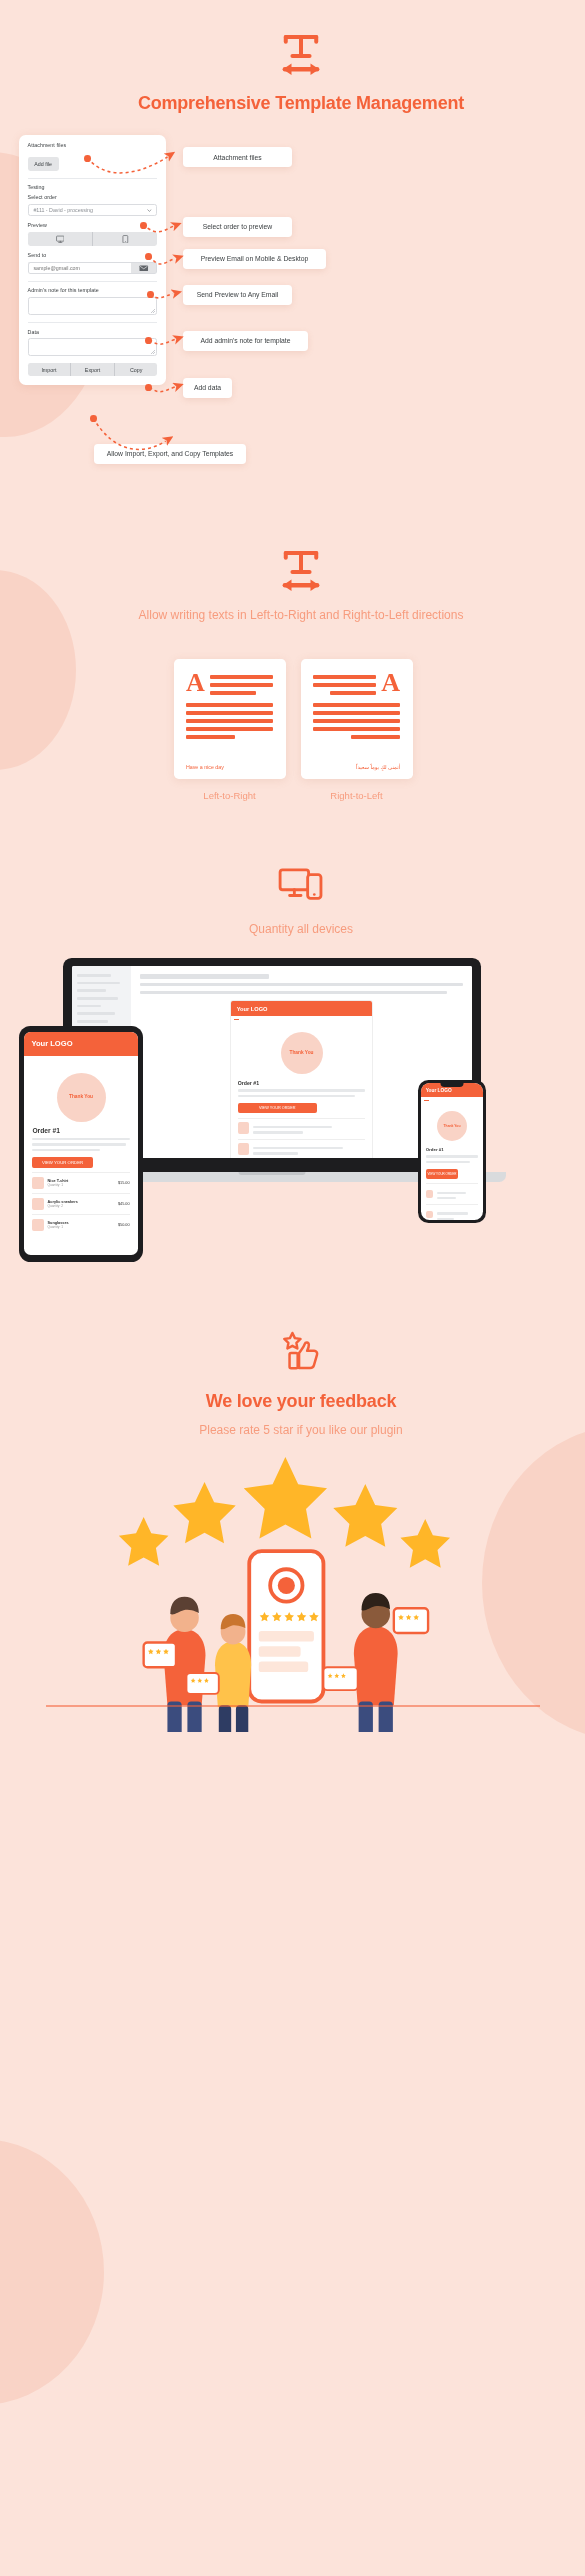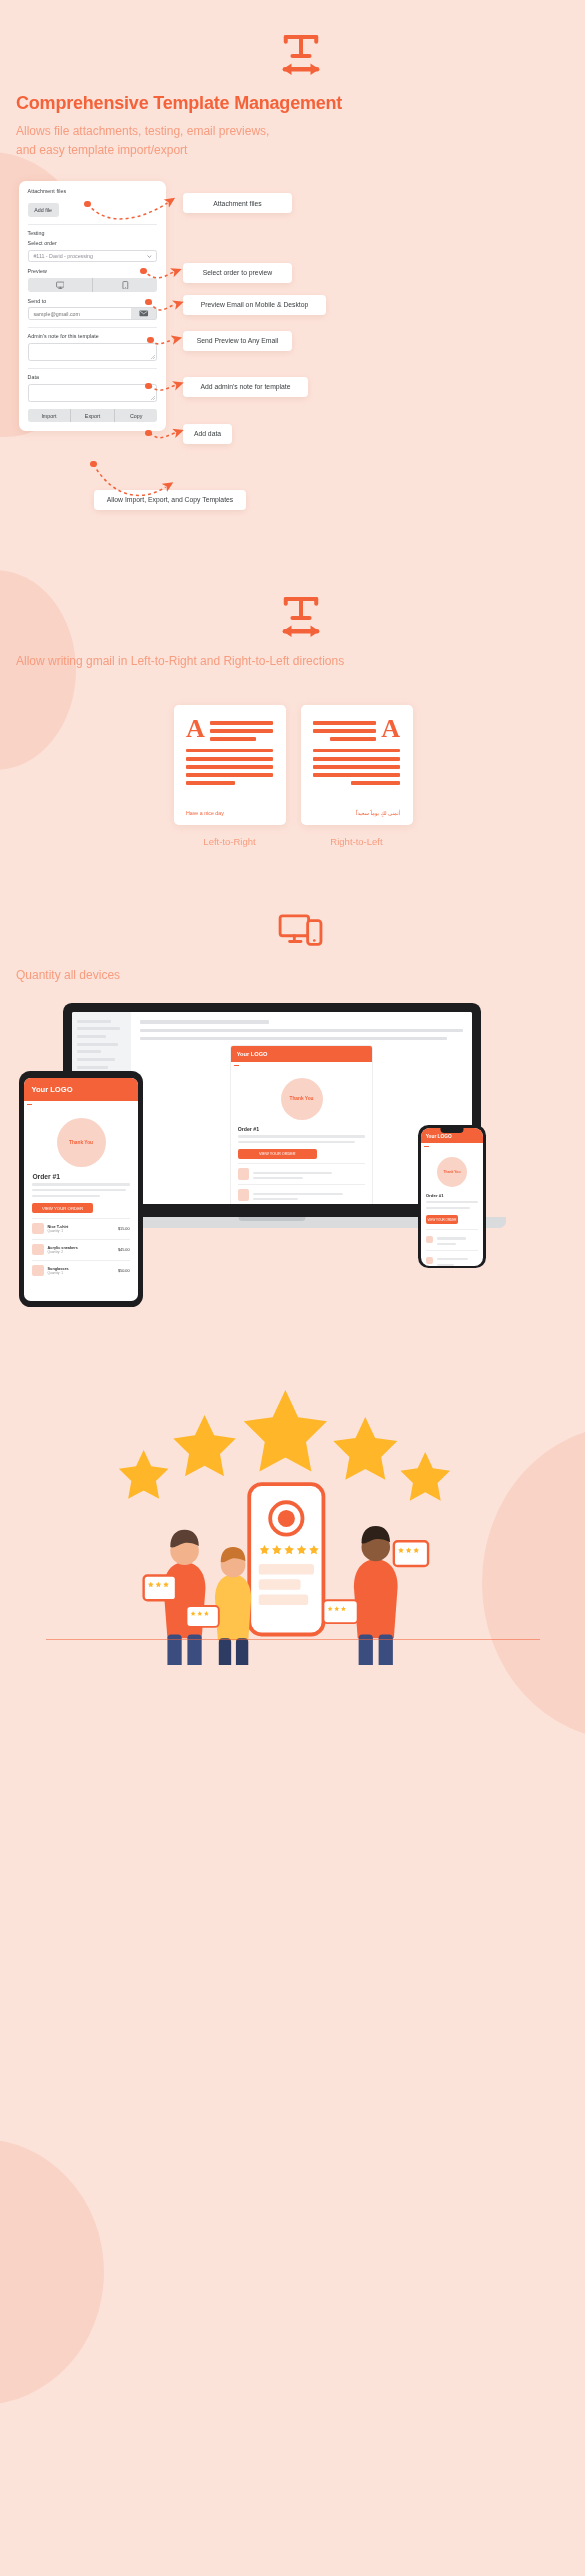--- a/index.html
+++ b/index.html
@@ -14,21 +14,21 @@
   
   .blob { position:absolute; background:#F9D3C6; border-radius:50%; z-index:0; }
   .blob-a { width:219px; height:285px; left:-114px; top:152px; border-radius:50% 55% 48% 52%; }
   .blob-b { width:162px; height:200px; left:-86px; top:570px; border-radius:50%; }
   .blob-c { width:285px; height:314px; right:-181px; top:1426px; border-radius:50%; }
   .blob-d { width:247px; height:266px; left:-143px; top:2139px; border-radius:50%; }
 
   .sec { position:relative; z-index:2; width:586px; }
 
   
-  .hdr { text-align:left;padding-left:16px; }
+  .hdr { text-align:center;padding-left:16px; }
   .hdr .ico { display:flex; justify-content:center; align-items:center; height:53px; }
   .hdr h2 {
     color:#F4623A; font-size:18px; font-weight:bold; letter-spacing:-0.2px;
     margin-top:11.4px;
   }
   .hdr p {
     color:#F79C7E; font-size:12px; line-height:1.55; margin-top:8.6px;
   }
 
   
@@ -188,24 +188,20 @@
               <path d="M37 5v5"></path>
             <path d="M21 6v19"></path>
             <path d="M12 25h18"></path>
             <path d="M4 39h34" stroke-width="4.6"></path>
           </g>
           <path d="M2 39l9-6v12z" fill="#F4623A"></path>
           <path d="M40 39l-9-6v12z" fill="#F4623A"></path>
         </svg>
       </div>
       <h2>Comprehensive Template Management</h2>
-      <p>
-        <span>Allows file attachments, testing, email previews,</span><br>
-        <span>and easy template import/export</span>
-      </p>
     </div>
 
     <div class="s1-body">
 
       <svg class="arrowsvg" width="586" height="347" viewBox="0 0 616 365">
         <defs>
           <marker id="ah" markerWidth="7" markerHeight="7" refX="1" refY="3.2" orient="auto">
             <path d="M0,0 L7,3.2 L0,6.4 L1.8,3.2 z" fill="#F4623A"></path>
           </marker>
         </defs>
@@ -303,21 +299,21 @@
               <path d="M5 5v5"></path>
               <path d="M37 5v5"></path>
             <path d="M21 6v19"></path>
               <path d="M12 25h18"></path>
               <path d="M4 39h34" stroke-width="4.6"></path>
           </g>
           <path d="M2 39l9-6v12z" fill="#F4623A"></path>
           <path d="M40 39l-9-6v12z" fill="#F4623A"></path>
         </svg>
       </div>
-      <p>Allow writing gmail in Left-to-Right and Right-to-Left directions</p>
+      <p>Allow writing texts in Left-to-Right and Right-to-Left directions</p>
     </div>
 
     <div class="rtl-row">
 
       <div class="rtl-card">
         <div class="topbar">
           <div class="bigA">A</div>
           <div class="lines">
             <div class="ln" style="width:100%"></div>
             <div class="ln" style="width:100%"></div>
@@ -497,20 +493,32 @@
                 </div>
             </div>
 
           </div>
         </div>
       </div>
     </div>
   </div>
 
   <div class="sec s4">
+    <div class="hdr">
+      <div class="ico">
+        <svg width="42" height="48" viewBox="0 0 44 50">
+          <path d="M13 4l2.6 5.4 5.9.9-4.3 4.1 1 5.9-5.2-2.8-5.2 2.8 1-5.9L4.5 10.3l5.9-.9z" fill="none" stroke="#F4623A" stroke-width="2.6" stroke-linejoin="round"></path>
+          <path d="M20 25c2-3 5-6 6-9.5.6-2.2 4-2.2 4.2.6.2 2.4-1 5-1.8 6.6h7.4c2.2 0 3.6 2 3 4l-3.2 11
+                   c-.5 1.8-2 3-3.9 3H20z" fill="none" stroke="#F4623A" stroke-width="2.6" stroke-linejoin="round"></path>
+          <rect x="10" y="25" width="8.5" height="16" rx="1.6" fill="none" stroke="#F4623A" stroke-width="2.6"></rect>
+        </svg>
+      </div>
+      <h2>We love your feedback</h2>
+      <p>Please rate 5 star if you like our plugin</p>
+    </div>
 
     <div class="illus">
       <svg width="586" height="276" viewBox="0 0 616 290">
         <defs>
           <symbol id="star" viewBox="0 0 24 24">
             <path d="M12 1.6l3.1 6.6 7 1-5.1 5 1.3 7.2L12 18l-6.3 3.4 1.3-7.2-5.1-5 7-1z" fill="#FFB628"></path>
           </symbol>
         </defs>
 
         <use href="#star" x="120" y="60" width="62" height="62"></use>

